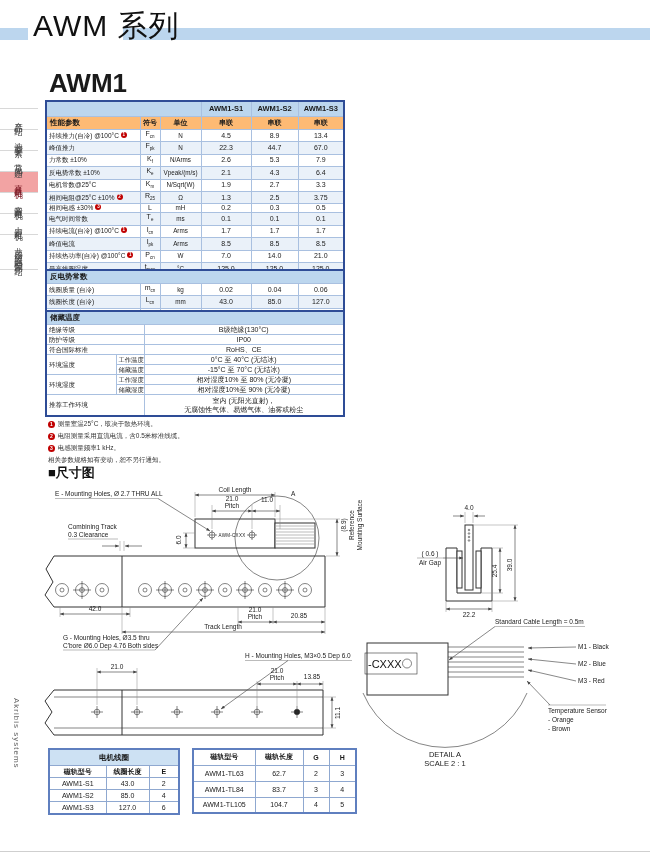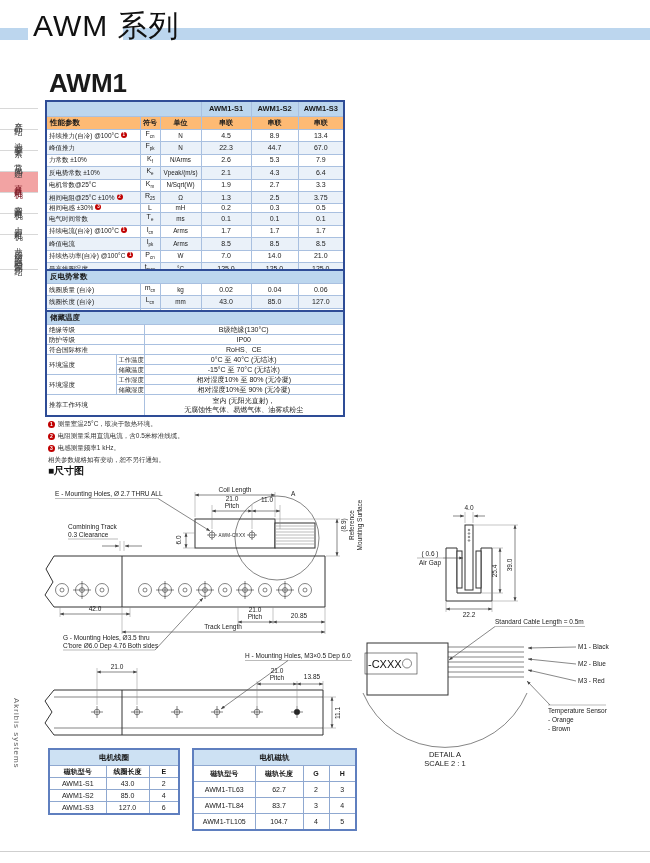--- a/index.html
+++ b/index.html
@@ -42,21 +42,21 @@
   .other-table tr.tall{height:21px;}
   .other-table td.cval div{line-height:9px;}
   td.sublbl{font-size:6.3px;}
   .note{display:inline-block;width:6px;height:6px;border-radius:50%;background:#C00000;color:#fff;
         font-size:4.5px;line-height:6px;text-align:center;vertical-align:top;margin-left:2px;font-weight:bold;}
   
   .footnotes{position:absolute;left:48px;top:420px;font-size:6.5px;color:#333;}
   .fn-line{margin-bottom:3px;}
   .fn-line .note{width:7px;height:7px;line-height:7px;font-size:5px;margin:0 1px 0 0;vertical-align:middle;}
   
-  .dim-title{position:absolute;left:48px;top:464px;font-size:10px;font-weight:bold;color:#111;}
+  .dim-title{position:absolute;left:48px;top:464px;font-size:13px;font-weight:bold;color:#111;}
   svg.drawing{position:absolute;left:40px;top:485px;}
   .ol{stroke:#333;stroke-width:1;fill:#fff;}
   .tl{stroke:#333;stroke-width:0.6;fill:none;}
   .hl{stroke:#777;stroke-width:0.5;fill:none;}
   .dim{stroke:#555;stroke-width:0.7;fill:none;marker-start:url(#ar);marker-end:url(#ar);}
   .dime{stroke:#555;stroke-width:0.7;fill:none;marker-end:url(#ar);}
   .ext{stroke:#888;stroke-width:0.5;fill:none;}
   .ldr{stroke:#555;stroke-width:0.7;fill:none;marker-end:url(#ar);}
   .dt{font-size:6.5px;fill:#1a1a1a;}
   .dtm{text-anchor:middle;}
@@ -694,23 +694,20 @@
     </table>
   <table class="btable" id="track-table">
     <colgroup>
         <col style="width:62px">
         <col style="width:48px">
         <col style="width:26px">
         <col style="width:27px">
       </colgroup>
   <thead>
         <tr>
-          <th colspan="4" class="ttl">电机磁轨</th>
-        </tr>
-        <tr>
           <th class="hdr">磁轨型号</th>
           <th class="hdr">磁轨长度</th>
           <th class="hdr">G</th>
           <th class="hdr">H</th>
         </tr>
       </thead>
       <tbody>
         <tr>
           <td>AWM1-TL63</td>
           <td>62.7</td>

